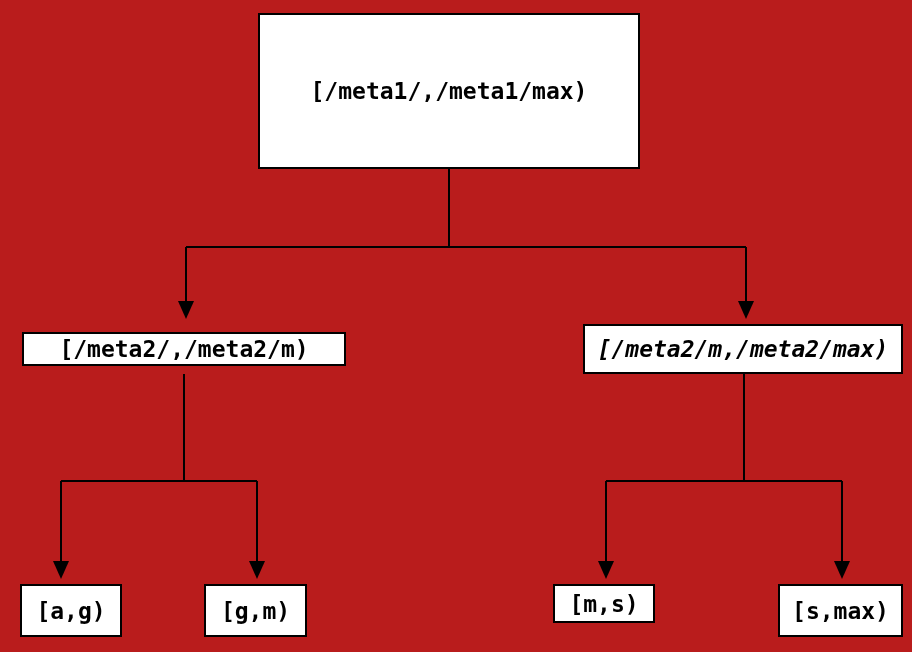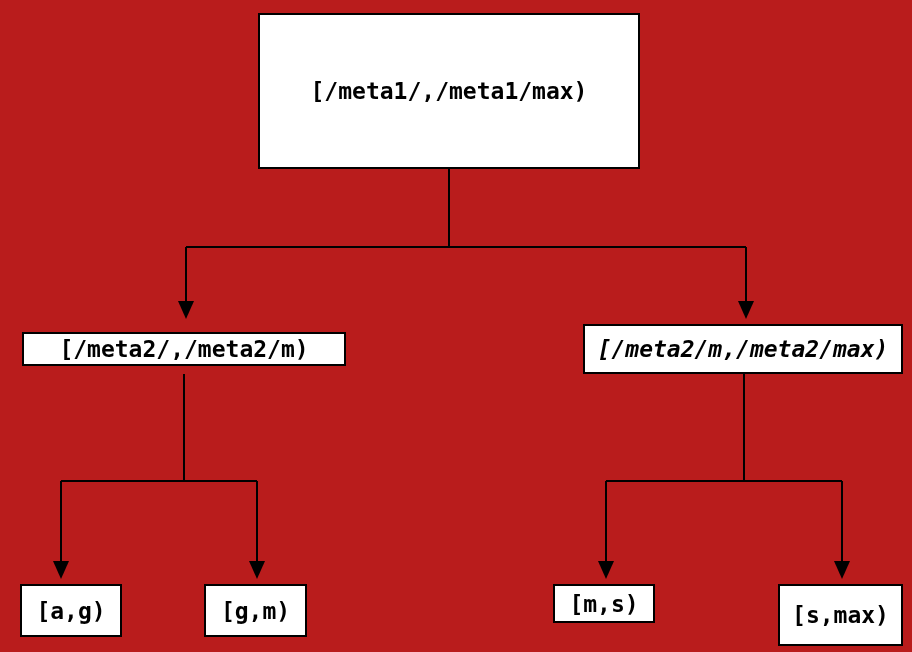--- a/index.html
+++ b/index.html
@@ -39,21 +39,21 @@
     white-space: pre;
     letter-spacing: 0px;
   }
   
   .node-root   { left: 258px; top: 13px;  width: 382px; height: 156px; }
   .node-left   { left: 22px;  top: 332px; width: 324px; height: 34px; }
   .node-right  { left: 583px; top: 324px; width: 320px; height: 50px; font-style: italic; }
   .node-ag     { left: 8px;   top: 584px; width: 102px; height: 53px; margin-left: 12px; }
   .node-gm     { left: 204px; top: 584px; width: 103px; height: 53px; text-align: right; }
   .node-ms     { left: 553px; top: 584px; width: 102px; height: 39px; }
-  .node-smax   { left: 778px; top: 584px; width: 125px; height: 62px; }
+  .node-smax   { left: 778px; top: 584px; width: 125px; height: 53px; }
   .edge {
     stroke: #000000;
     stroke-width: 2;
     fill: none;
   }
   .arrowhead {
     fill: #000000;
     stroke: none;
   }
 </style>

